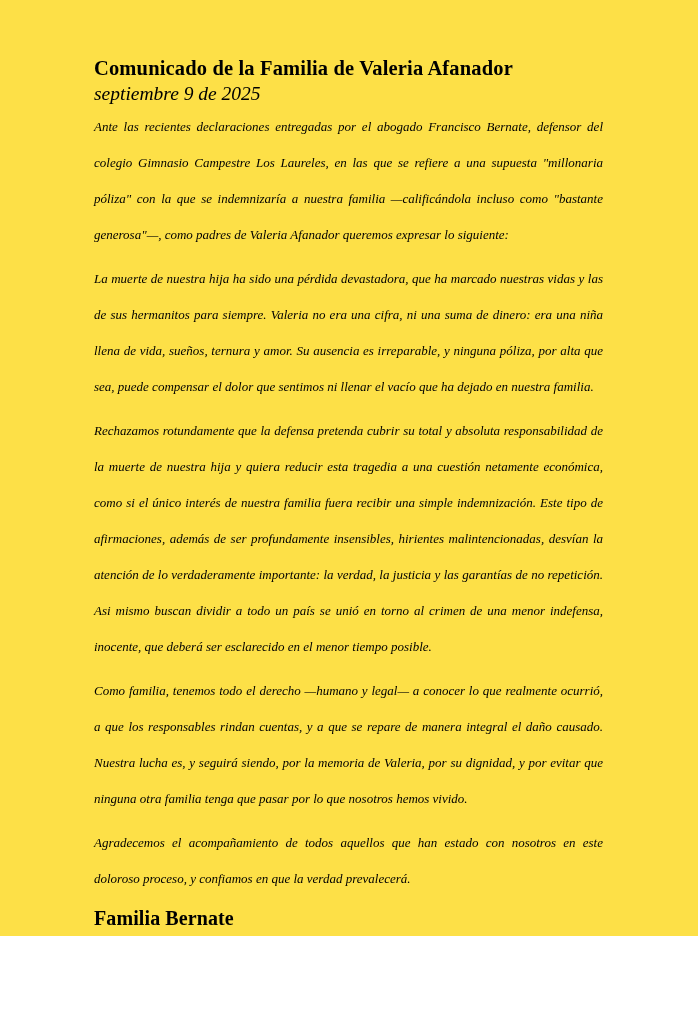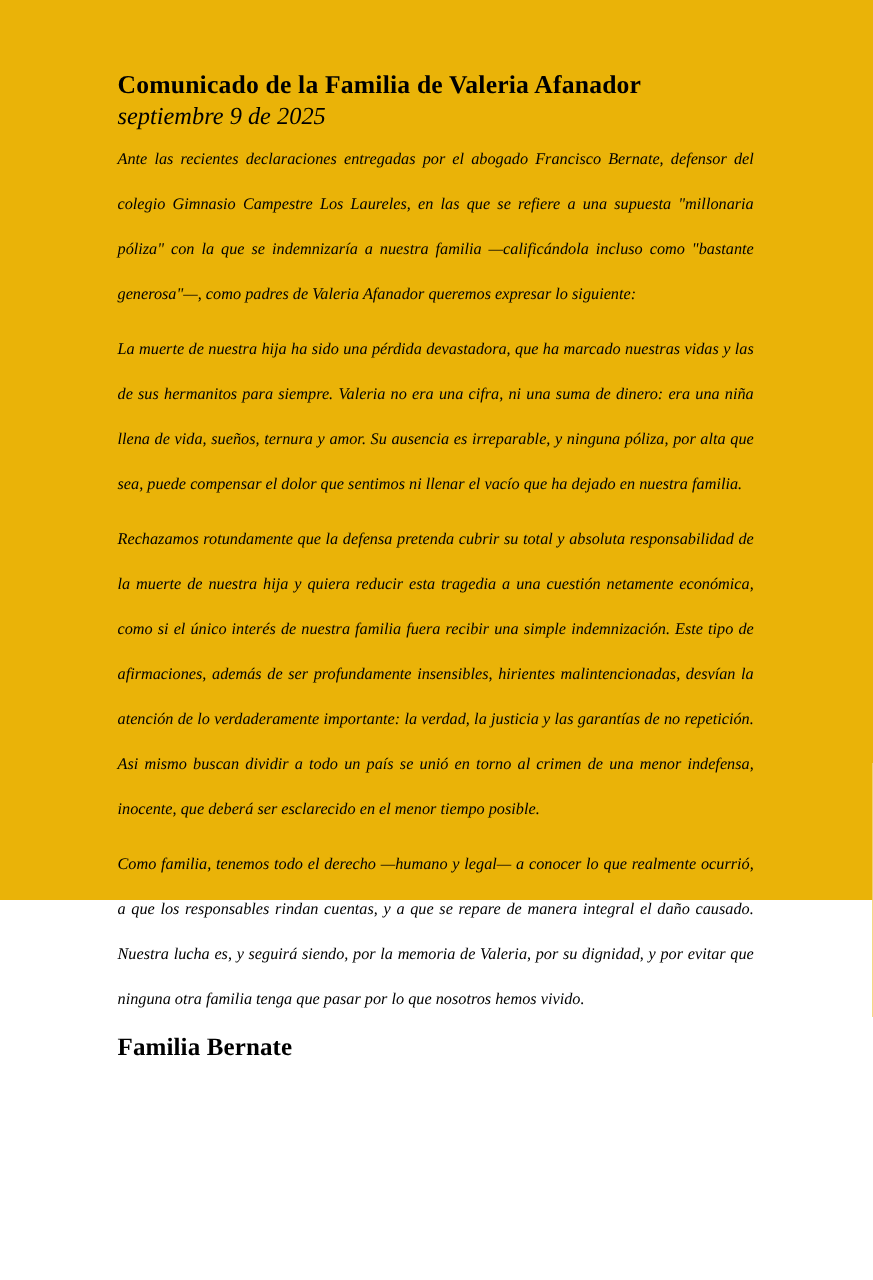--- a/index.html
+++ b/index.html
@@ -12,22 +12,22 @@
     height: 1024px;
     background: #ffffff;
     font-family: "Liberation Serif", "DejaVu Serif", serif;
     color: #000000;
     overflow: hidden;
   }
 
   .page {
     position: relative;
     width: 698px;
-    height: 720px;
-    background: #eab308;
+    height: 936px;
+    background: #fde047;
     box-sizing: border-box;
   }
 
   .doc-body {
     position: absolute;
     left: 94px;
     top: 56px;
     width: 509px;
   }
 
@@ -90,17 +90,18 @@
     <div class="doc-date">septiembre 9 de 2025</div>
 
     <p class="para para-last-tight">Ante las recientes declaraciones entregadas por el abogado Francisco Bernate, defensor del colegio Gimnasio Campestre Los Laureles, en las que se refiere a una supuesta "millonaria póliza" con la que se indemnizaría a nuestra familia —calificándola incluso como "bastante generosa"—, como padres de Valeria Afanador queremos expresar lo siguiente:</p>
 
     <p class="para">La muerte de nuestra hija ha sido una pérdida devastadora, que ha marcado nuestras vidas y las de sus hermanitos para siempre. Valeria no era una cifra, ni una suma de dinero: era una niña llena de vida, sueños, ternura y amor. Su ausencia es irreparable, y ninguna póliza, por alta que sea, puede compensar el dolor que sentimos ni llenar el vacío que ha dejado en nuestra familia.</p>
 
     <p class="para">Rechazamos rotundamente que la defensa pretenda cubrir su total y absoluta responsabilidad de la muerte de nuestra hija y quiera reducir esta tragedia a una cuestión netamente económica, como si el único interés de nuestra familia fuera recibir una simple indemnización. Este tipo de afirmaciones, además de ser profundamente insensibles, hirientes malintencionadas, desvían la atención de lo verdaderamente importante: la verdad, la justicia y las garantías de no repetición. Asi mismo buscan dividir a todo un país se unió en torno al crimen de una menor indefensa, inocente, que deberá ser esclarecido en el menor tiempo posible.</p>
 
     <p class="para">Como familia, tenemos todo el derecho —humano y legal— a conocer lo que realmente ocurrió, a que los responsables rindan cuentas, y a que se repare de manera integral el daño causado. Nuestra lucha es, y seguirá siendo, por la memoria de Valeria, por su dignidad, y por evitar que ninguna otra familia tenga que pasar por lo que nosotros hemos vivido.</p>
 
+    <p class="para">Agradecemos el acompañamiento de todos aquellos que han estado con nosotros en este doloroso proceso, y confiamos en que la verdad prevalecerá.</p>
 
     <div class="signature">Familia Bernate</div>
 
   </div>
 </div>
 
 </body></html>

